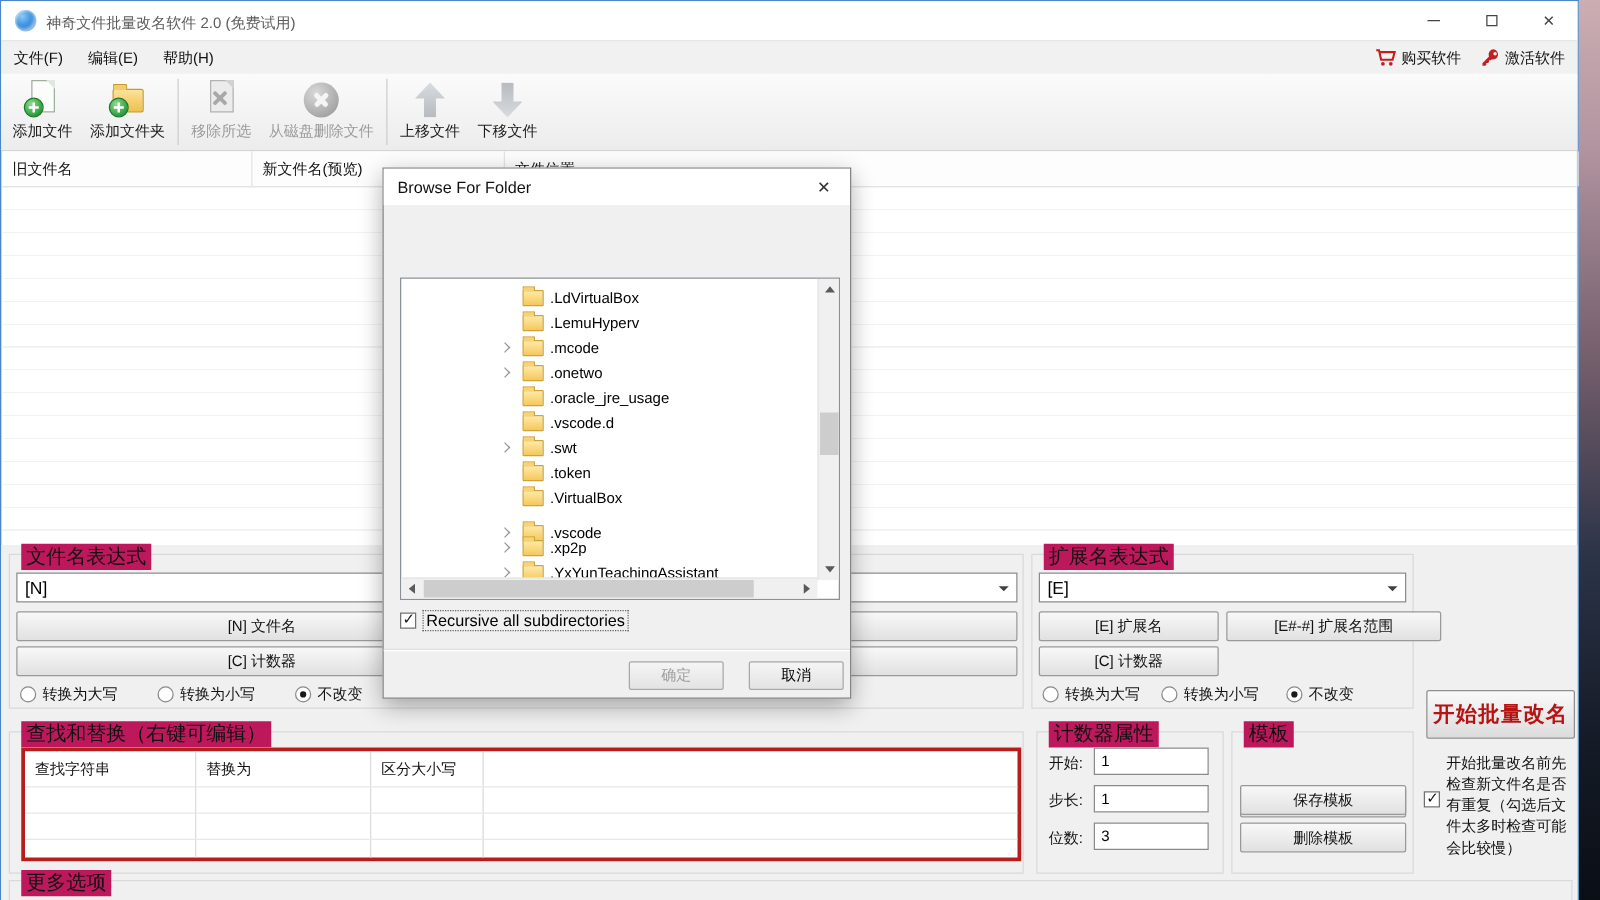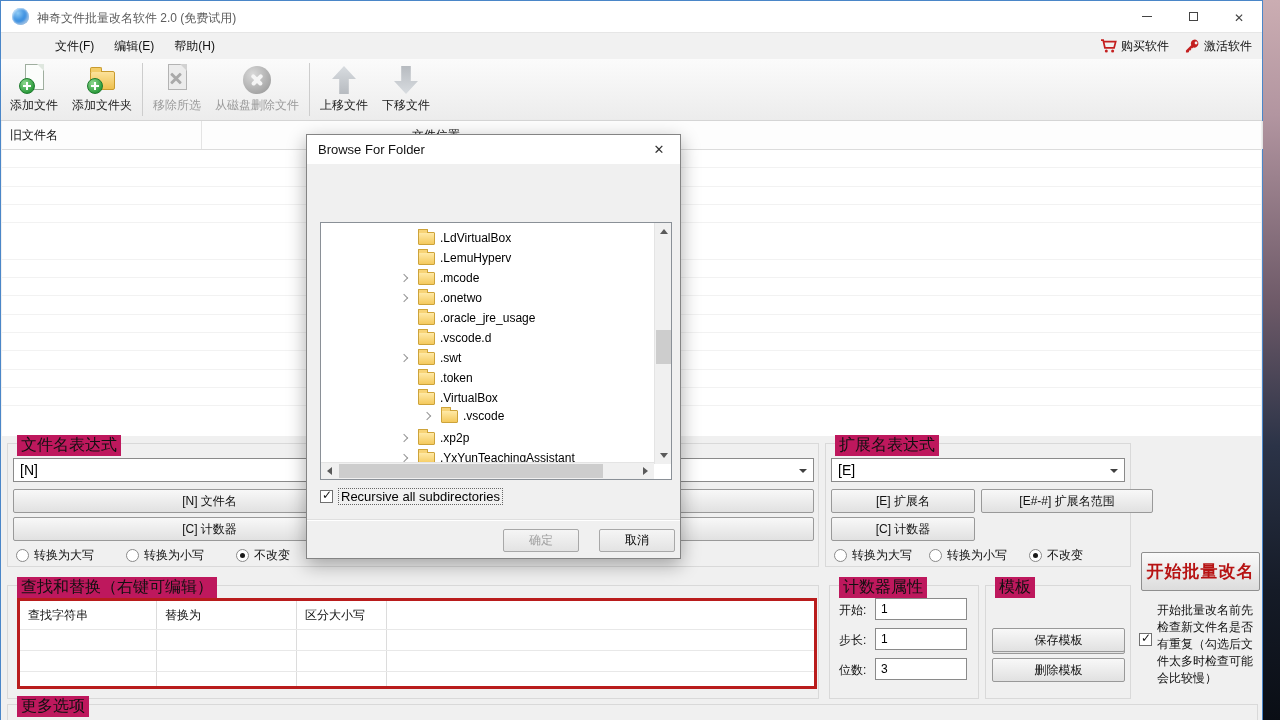--- a/index.html
+++ b/index.html
@@ -160,21 +160,21 @@
         <div class="win-btn">
             <div class="glyph-max"></div>
           </div>
         <div class="win-btn">
             <div class="glyph-close"></div>
           </div>
       </div>
     </div>
 
     <div class="menubar">
-      <div id="menus" style="display:flex;margin-left:44px;">
+      <div id="menus" style="display:flex;">
           <div class="menu-item">文件(F)</div>
           <div class="menu-item">编辑(E)</div>
           <div class="menu-item">帮助(H)</div>
         </div>
       <div class="menu-right">
         <div class="menu-action">
           <span>
             <svg width="17" height="16" viewBox="0 0 17 16">
                 <path d="M1 2.2h2.2l1.7 7.6h9.2l1.6-6.1H4.2" fill="none" stroke="#c41f1f" stroke-width="1.7"></path>
                 <circle cx="6.3" cy="13" r="1.5" fill="#c41f1f"></circle>
@@ -233,20 +233,21 @@
         <div class="tb-btn">
           <div class="tb-icon">
             <div class="tb-arrow down"></div>
           </div>
           <span class="lbl">下移文件</span>
         </div>
       </div>
 
     <div class="list-header" id="list-header">
         <div class="col-h" style="left: 0px; width: 200px;">旧文件名</div>
+        <div class="col-h" style="left: 200px; width: 202px;">新文件名(预览)</div>
         <div class="col-h" style="left: 402px; width: 859px;">文件位置</div>
       </div>
     <div class="list-body"></div>
 
     <div class="bottom">
 
       <div class="groupbox" style="left:6px; top:7px; width:812px; height:124px;">
         <span class="gb-label">文件名表达式</span>
         <div class="combo" style="left:5px; top:14px; width:801px;">
           <span>[N]</span>
@@ -393,21 +394,21 @@
               <span class="ti-label">.swt</span>
             </div>
             <div class="tree-item" style="top: 145px;">
               <div class="ti-folder"></div>
               <span class="ti-label">.token</span>
             </div>
             <div class="tree-item" style="top: 165px;">
               <div class="ti-folder"></div>
               <span class="ti-label">.VirtualBox</span>
             </div>
-            <div class="tree-item" style="top: 183px; margin-left: 23px;">
+            <div class="tree-item" style="top: 193px;">
               <div class="ti-chev"></div>
               <div class="ti-folder"></div>
               <span class="ti-label">.vscode</span>
             </div>
             <div class="tree-item" style="top: 205px;">
               <div class="ti-chev"></div>
               <div class="ti-folder"></div>
               <span class="ti-label">.xp2p</span>
             </div>
             <div class="tree-item" style="top: 225px;">

